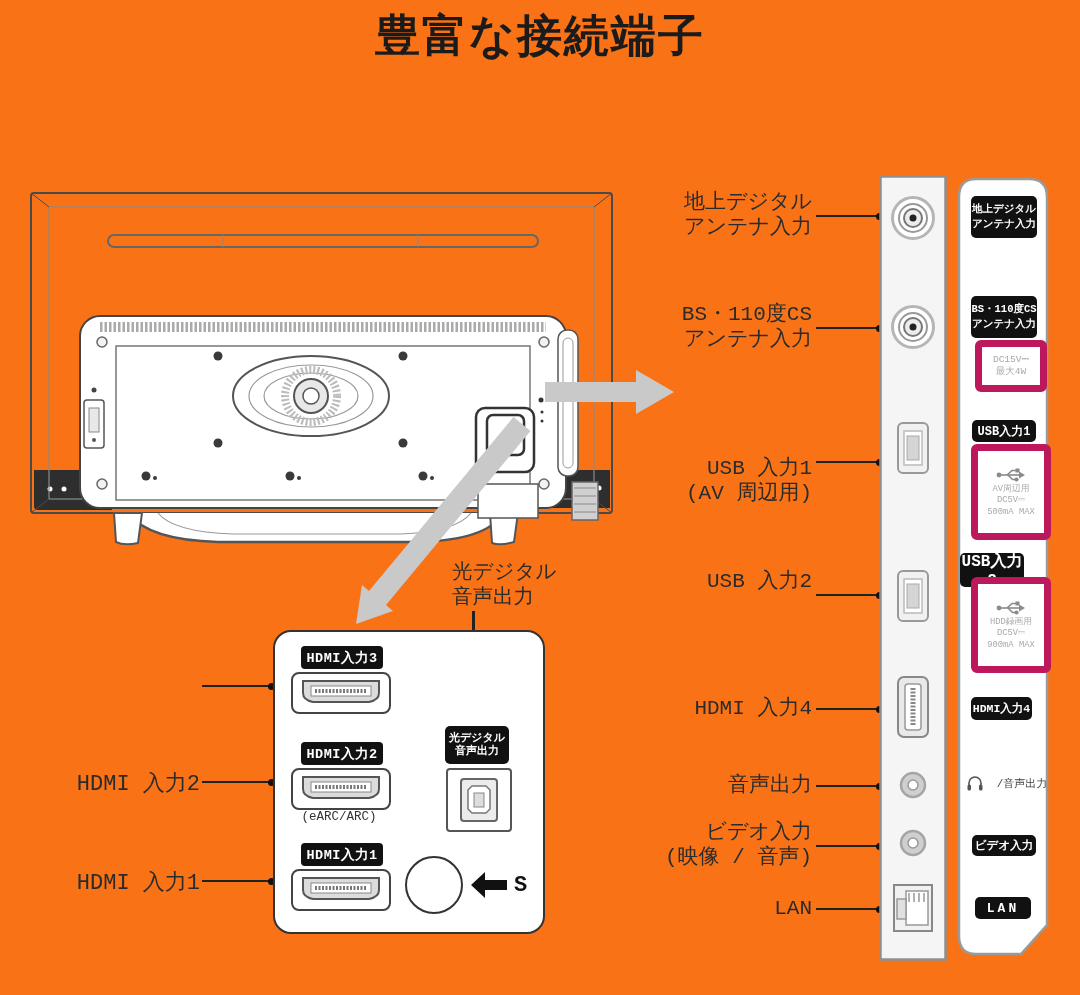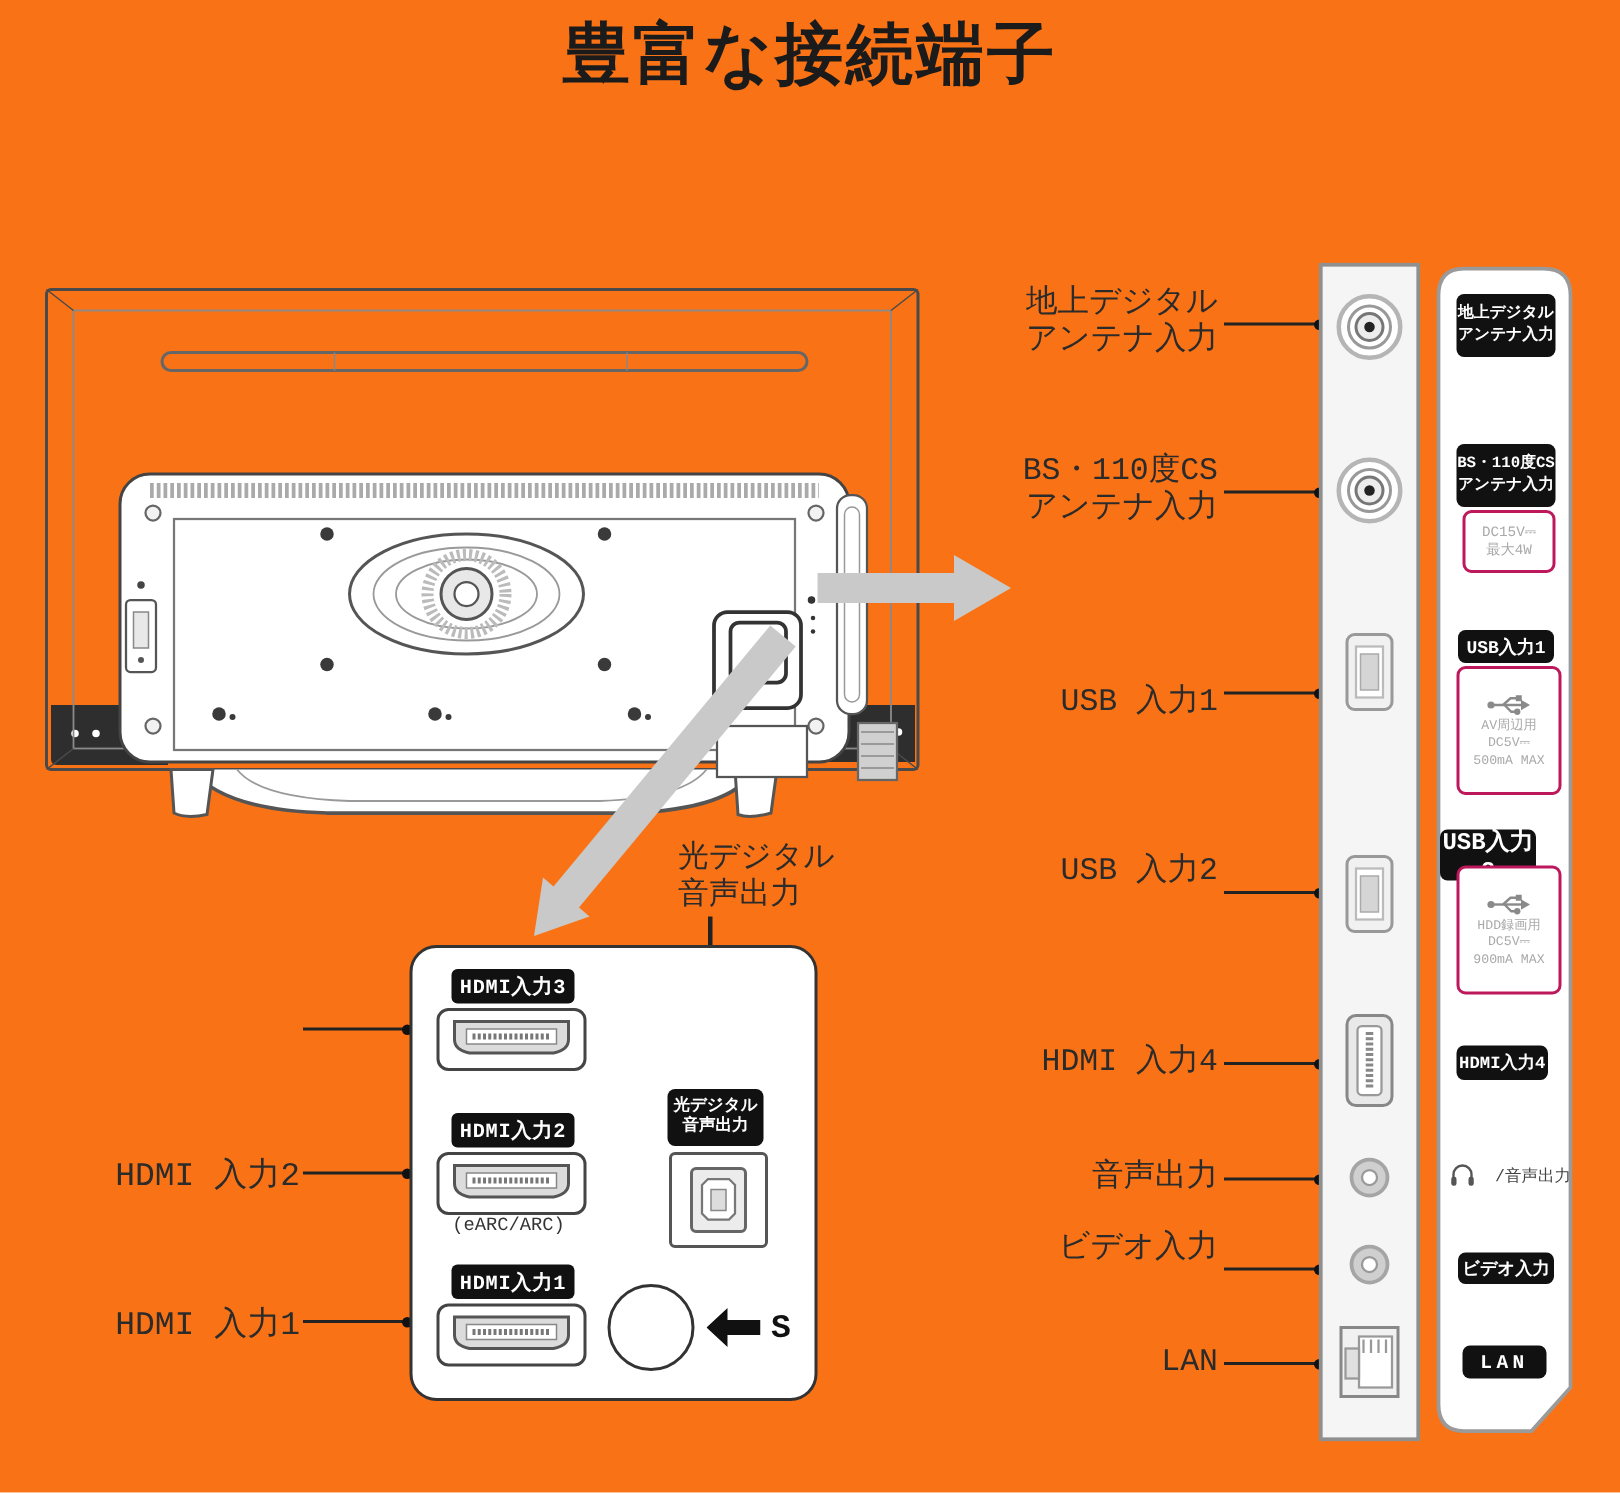--- a/index.html
+++ b/index.html
@@ -45,21 +45,21 @@
   .opt-port{position:absolute;left:171px;top:136px;width:62px;height:60px;border:2px solid #555;border-radius:4px;
             display:flex;align-items:center;justify-content:center;background:#fff}
   .hole{position:absolute;left:130px;top:224px;width:54px;height:54px;border:2px solid #333;border-radius:50%;background:#fff}
   .s-marker{position:absolute;left:196px;top:240px;display:flex;align-items:center;gap:7px}
   .s-text{font-size:22px;font-weight:bold;color:#111}
   
   .rp-badge{position:absolute;background:#111;color:#fff;font-weight:bold;border-radius:5px;text-align:center;
             display:flex;flex-direction:column;align-items:center;justify-content:center}
   .rpb-terr{left:971px;top:196px;width:66px;height:42px;font-size:10.5px;line-height:15px}
   .rpb-bs{left:971px;top:296px;width:66px;height:42px;font-size:10.5px;line-height:15px}
-  .rp-spec{position:absolute;border:2px solid #be185d;border-radius:6px;color:#a9a9a9;text-align:center;background:#fff;
+  .rp-spec{position:absolute;border:7px solid #be185d;border-radius:6px;color:#a9a9a9;text-align:center;background:#fff;
            display:flex;flex-direction:column;align-items:center;justify-content:center}
   .rps-bs{left:975px;top:340px;width:58px;height:38px;font-size:9.5px;line-height:12px}
   .rpb-usb1{left:972px;top:420px;width:64px;height:22px;font-size:12px}
   .rps-usb1{left:971px;top:444px;width:66px;height:82px;font-size:8.8px;line-height:11.5px}
   .rpb-usb2{left:960px;top:553px;width:64px;height:34px;font-size:16px}
   .rps-usb2{left:971px;top:577px;width:66px;height:82px;font-size:8.8px;line-height:11.5px}
   .rpb-hdmi4{left:971px;top:697px;width:61px;height:23px;font-size:11.5px}
   .rp-audio{position:absolute;left:964px;top:771px;width:84px;height:24px;display:flex;align-items:center;
             justify-content:center;font-size:11px;color:#444;gap:12px}
   .rpb-video{left:972px;top:835px;width:64px;height:21px;font-size:11.5px}
@@ -154,32 +154,34 @@
   <div class="plabel pl-terr">
     <span>地上デジタル</span>
     <span>アンテナ入力</span>
   </div>
   <div class="plabel pl-bs">
     <span>BS・110度CS</span>
     <span>アンテナ入力</span>
   </div>
   <div class="plabel pl-usb1">
     <span>USB 入力1</span>
+    <span>(AV 周辺用)</span>
   </div>
   <div class="plabel pl-usb2">
     <span>USB 入力2</span>
   </div>
   <div class="plabel pl-hdmi4">
     <span>HDMI 入力4</span>
   </div>
   <div class="plabel pl-audio">
     <span>音声出力</span>
   </div>
   <div class="plabel pl-video">
     <span>ビデオ入力</span>
+    <span>(映像 / 音声)</span>
   </div>
   <div class="plabel pl-lan">
     <span>LAN</span>
   </div>
 
   <div class="leader ld-1"></div>
   <div class="leader ld-2"></div>
   <div class="leader ld-3"></div>
   <div class="leader ld-4"></div>
   <div class="leader ld-5"></div>

